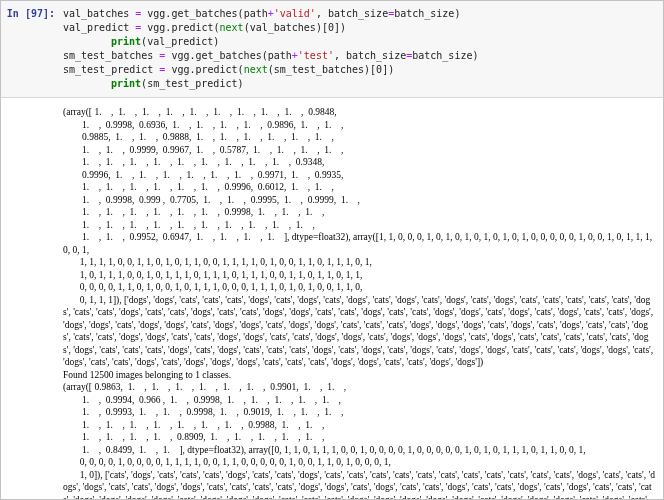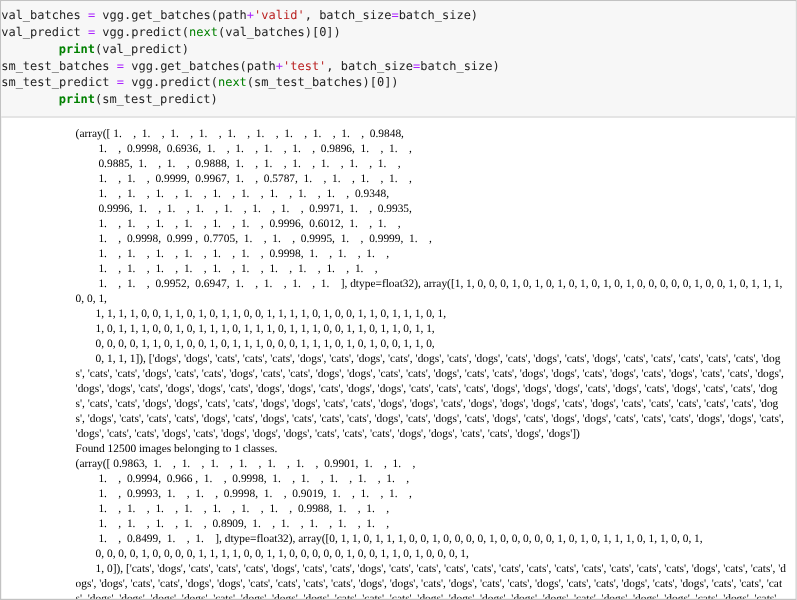--- a/index.html
+++ b/index.html
@@ -54,20 +54,21 @@
     color: #000;
     overflow: hidden;
   }
 </style>
 </head>
 <body>
 
 <div class="cell">
 
   <div class="input-area">
+    <div class="prompt">In [97]:</div>
     <div class="code"><span>val_batches </span><span class="op">= </span><span>vgg.get_batches(path</span><span class="op">+</span><span class="str">'valid'</span><span>, batch_size</span><span class="op">=</span><span>batch_size)</span>
 <span>val_predict </span><span class="op">= </span><span>vgg.predict(</span><span class="fn">next</span><span>(val_batches)[</span><span>0</span><span>])</span>
 <span class="kw">print</span><span>(val_predict)</span>
 <span>sm_test_batches </span><span class="op">= </span><span>vgg.get_batches(path</span><span class="op">+</span><span class="str">'test'</span><span>, batch_size</span><span class="op">=</span><span>batch_size)</span>
 <span>sm_test_predict </span><span class="op">= </span><span>vgg.predict(</span><span class="fn">next</span><span>(sm_test_batches)[</span><span>0</span><span>])</span>
 <span class="kw">print</span><span>(sm_test_predict)</span></div>
   </div>
 
   <div class="output-area">(array([ 1.    ,  1.    ,  1.    ,  1.    ,  1.    ,  1.    ,  1.    ,  1.    ,  1.    ,  0.9848,
         1.    ,  0.9998,  0.6936,  1.    ,  1.    ,  1.    ,  1.    ,  0.9896,  1.    ,  1.    ,

